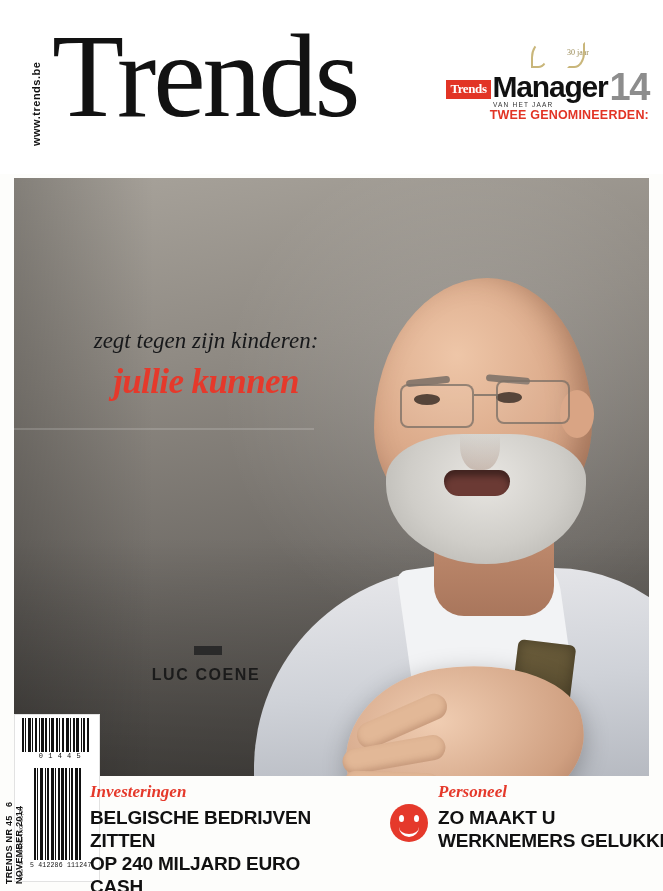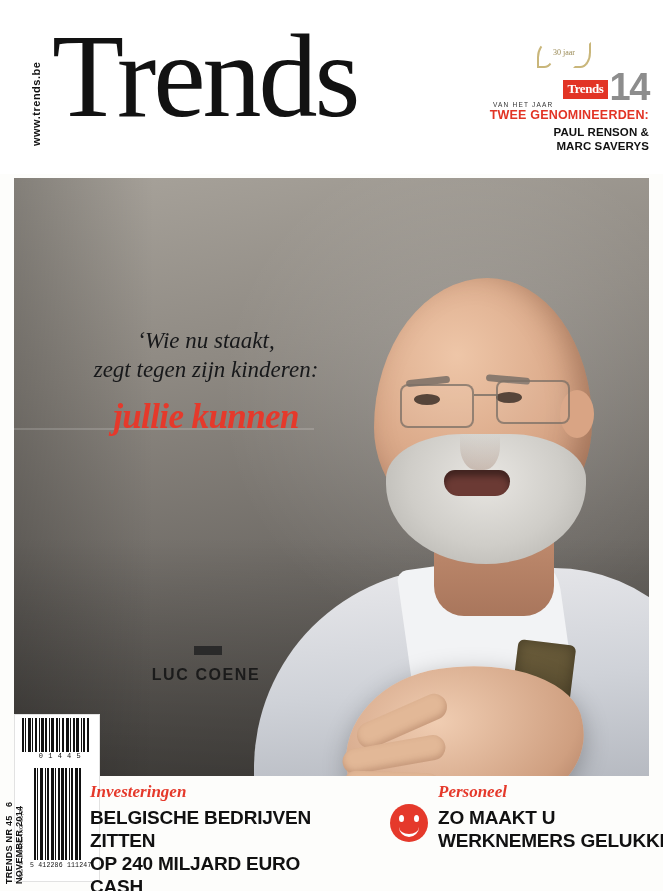--- a/index.html
+++ b/index.html
@@ -100,23 +100,23 @@
     font-size: 6.5px;
     letter-spacing: 1.2px;
     color: #333;
     margin-top: -1px;
     margin-right: 54px;
     text-align: left;
     padding-left: 40px;
   }
   .laurel {
     position: absolute;
-    right: 54px; top: -18px;
+    right: 60px; top: -18px;
     width: 62px; height: 26px;
-    text-align: center;
+    text-align: right;
     font-family: "Liberation Serif", serif;
     font-size: 8px;
     color: #9a8a55;
     line-height: 26px;
   }
   .laurel:before, .laurel:after {
     content: "";
     position: absolute;
     top: 2px;
     width: 14px; height: 22px;
@@ -282,21 +282,21 @@
     font-family: "Liberation Serif", serif;
     color: #17181a;
     text-align: center;
   }
   .quote-main .l1, .quote-main .l2 {
     font-size: 23px;
     line-height: 29px;
     font-style: italic;
   }
   .quote-main .big {
-    margin-top: 12px;
+    margin-top: 6px;
     font-size: 35px;
     line-height: 41px;
     font-style: italic;
     font-weight: bold;
     color: #e5392b;
     letter-spacing: -0.6px;
   }
   .attrib-rule {
     position: absolute;
     left: 180px; top: 468px;
@@ -441,26 +441,25 @@
   <div class="masthead">
     <div class="side-url">www.trends.be</div>
     <div class="logo">Trends</div>
 
     <div class="mgr-block">
       <div class="laurel">
         <span>30 jaar</span>
       </div>
       <div class="mgr-logo-row">
         <span class="mgr-trends-badge">Trends</span>
+        <span class="mgr-word">Manager</span>
         <span class="mgr-14">14</span>
       </div>
       <div class="mgr-sub">VAN HET JAAR</div>
       <div class="nominees-head">TWEE GENOMINEERDEN:</div>
-      <div class="nominees-names" style="white-space:pre-line">PAUL RENSON &amp;
-MARC SAVERYS</div>
     </div>
   </div>
 
   <div class="photo">
     <div class="wall"></div>
     <div class="floorline"></div>
 
     <div class="subject">
       <div class="shoulder"></div>
       <div class="shirt-collar"></div>
@@ -481,21 +480,20 @@
         <span class="bridge"></span>
       </div>
       <div class="hand"></div>
       <div class="finger f1"></div>
       <div class="finger f2"></div>
       <div class="finger f3"></div>
 
     </div>
 
     <div class="quote-main">
-      <div class="l1">‘Wie nu staakt,</div>
       <div class="l2">zegt tegen zijn kinderen:</div>
       <div class="big">jullie kunnen</div>
     </div>
     <div class="attrib-rule"></div>
     <div class="attrib">LUC COENE</div>
 
 
   </div>
 
   <div class="barcode-box"></div>

